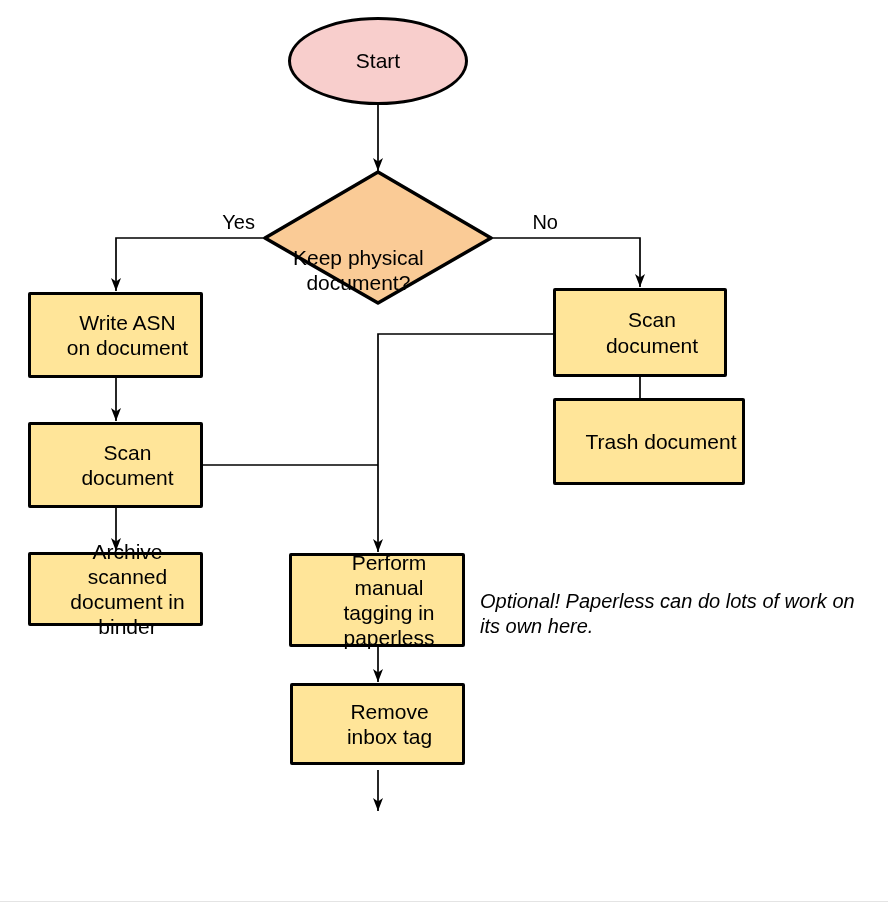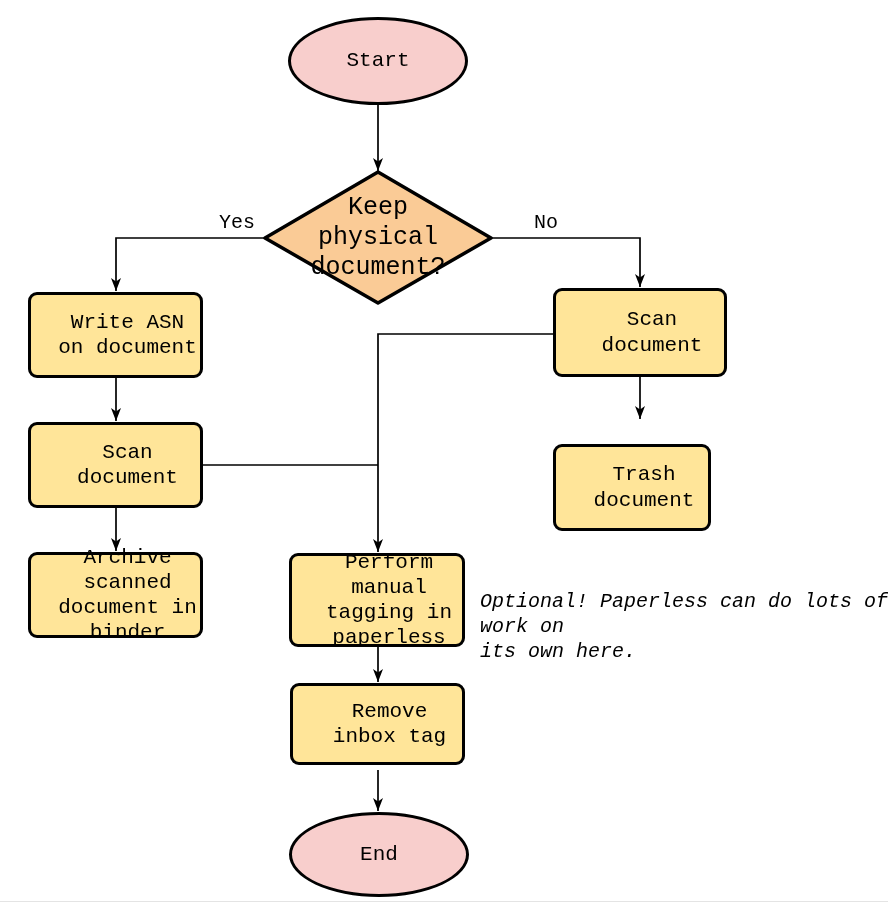--- a/index.html
+++ b/index.html
@@ -6,35 +6,35 @@
     --terminator-fill:#f8cecc;
     --decision-fill:#facb96;
     --process-fill:#ffe599;
     --stroke:#000000;
     --text:#000000;
     --page-edge:#e4e4e4;
   }
   html,body{margin:0;padding:0;background:#ffffff;}
   .canvas{
     position:relative;width:888px;height:907px;background:#ffffff;
-    font-family:Liberation Mono, monospace;color:var(--text);overflow:hidden;
+    font-family:Liberation Sans, sans-serif;color:var(--text);overflow:hidden;
   }
   svg.wires{position:absolute;left:0;top:0;}
   .edge{fill:none;stroke:var(--stroke);stroke-width:1.7;}
   .diamond{fill:var(--decision-fill);stroke:var(--stroke);stroke-width:3.5;stroke-linejoin:round;}
   .arrowhead{fill:var(--stroke);}
   .node{
     position:absolute;box-sizing:border-box;display:flex;align-items:center;justify-content:center;
     text-align:center;font-size:21px;line-height:1.2;border:3px solid var(--stroke);
   }
-  .process{background:var(--process-fill);border-radius:9px;padding-left:24px;}
+  .process{background:var(--process-fill);border-radius:2px;padding-left:24px;}
   .terminator{background:var(--terminator-fill);border-radius:50%;}
   .plain{
-    position:absolute;display:flex;align-items:center;justify-content:flex-end;
-    text-align:center;font-size:25px;line-height:1.2;
+    position:absolute;display:flex;align-items:center;justify-content:flex-start;
+    text-align:center;font-size:21px;line-height:1.2;margin-top:32px;
   }
   .edge-label{position:absolute;font-size:20px;text-align:right;}
   .annotation{position:absolute;font-size:20px;font-style:italic;line-height:25px;}
   .page-edge{position:absolute;left:0;width:888px;height:1px;background:var(--page-edge);}
 </style>
 </head>
 <body>
 
 <div class="canvas">
 
@@ -71,41 +71,38 @@
   <div class="edge-label" style="left:498px;top:211px;width:60px">No</div>
 
   <div class="node process" style="left:28px;top:292px;width:175px;height:86px">
     <span>Write ASN<br>on document</span>
   </div>
 
   <div class="node process" style="left:28px;top:422px;width:175px;height:86px">
     <span>Scan document</span>
   </div>
 
-  <div class="node process" style="left:28px;top:552px;width:175px;height:86px">
+  <div class="node process" style="left:28px;top:552px;width:175px;height:74px">
     <span>Archive scanned<br>document in<br>binder</span>
   </div>
 
   <div class="node process" style="left:553px;top:288px;width:174px;height:89px">
     <span>Scan document</span>
   </div>
 
-  <div class="node process" style="left:553px;top:444px;width:158px;height:87px">
+  <div class="node process" style="left:553px;top:398px;width:192px;height:87px">
     <span>Trash document</span>
   </div>
 
   <div class="node process" style="left:289px;top:553px;width:176px;height:94px">
     <span>Perform manual<br>tagging in<br>paperless</span>
   </div>
 
   <div class="annotation" style="left:480px;top:589px;width:410px">Optional! Paperless can do lots of work on<br>its own here.</div>
 
   <div class="node process" style="left:290px;top:683px;width:175px;height:82px">
     <span>Remove<br>inbox tag</span>
   </div>
 
-  <div class="node terminator" style="left:289px;top:812px;width:180px;height:85px">
-    <span>End</span>
-  </div>
 
   <div class="page-edge" style="top:901px"></div>
 
 </div>
 
 </body></html>

